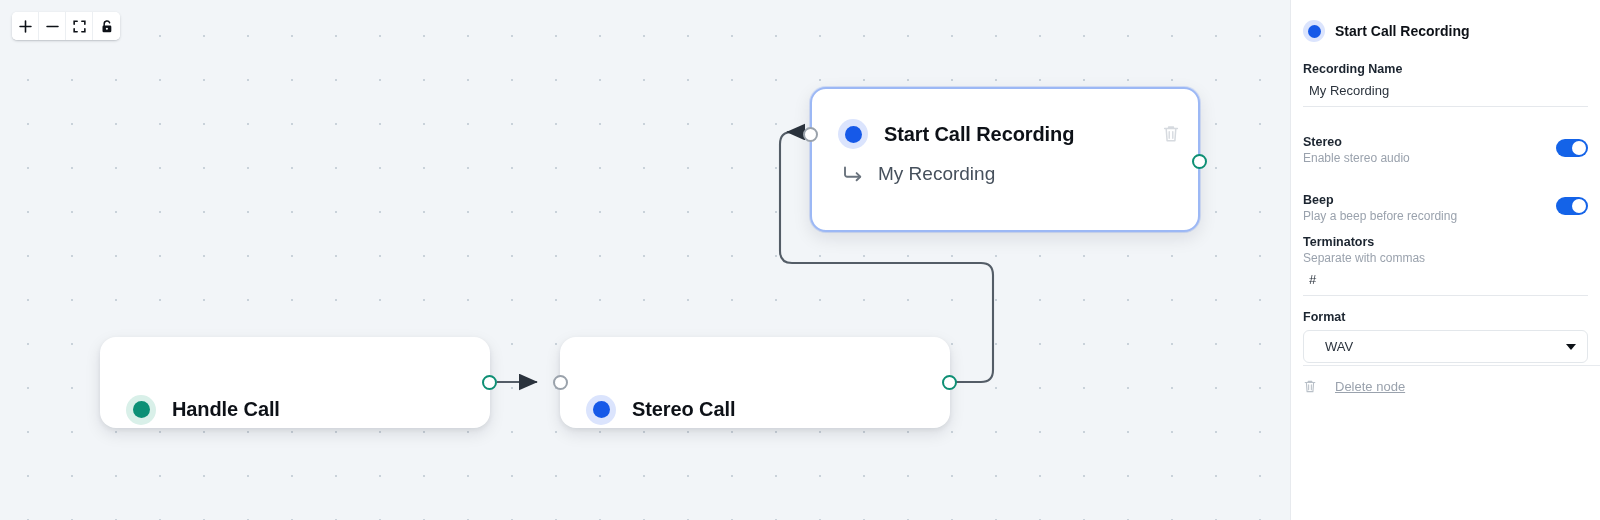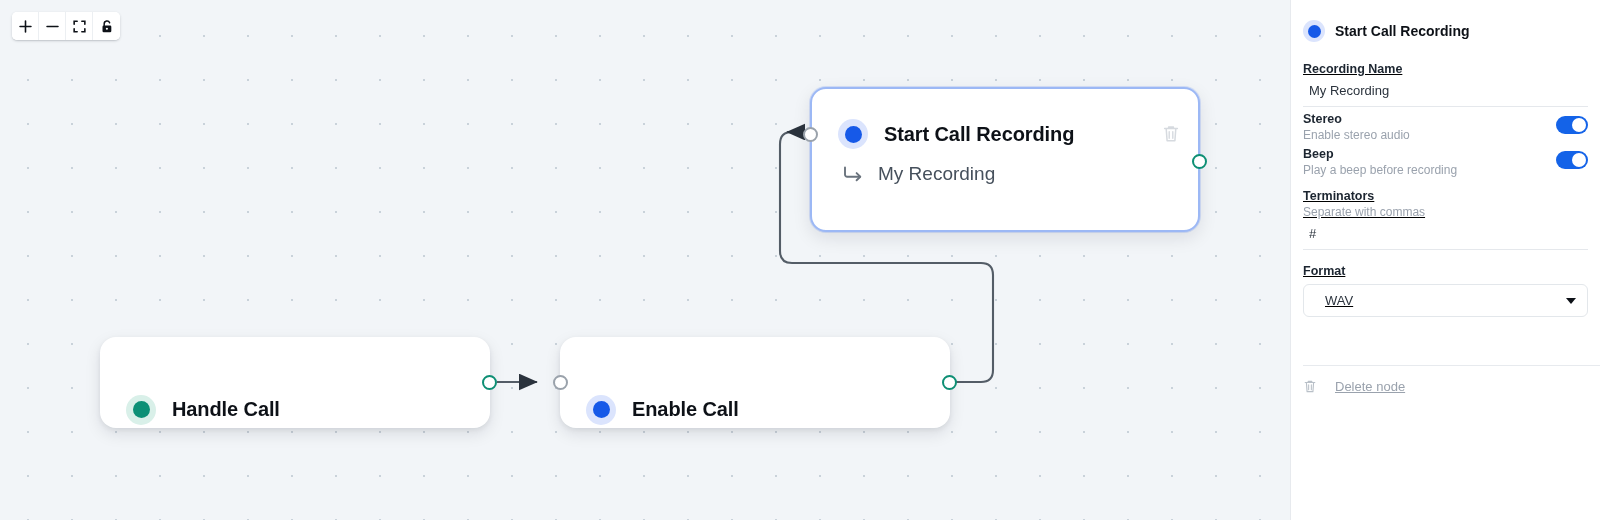--- a/index.html
+++ b/index.html
@@ -110,36 +110,36 @@
     width: 310px; height: 520px;
     background: #ffffff;
     border-left: 1px solid #e7eaee;
   }
   #panel-body { padding: 20px 12px 0 12px; }
   .panel-header { display: flex; align-items: center; margin-bottom: 20px; }
   .panel-header .dot-wrap { width: 22px; height: 22px; }
   .panel-header .dot { width: 13px; height: 13px; }
   .panel-title { font-size: 14px; font-weight: bold; color: #0d1117; margin-left: 10px; }
 
-  .field { margin-bottom: 0; text-decoration: underline; }
+  .field { margin-bottom: 0; }
   .field-label { font-size: 12.5px; color: #1c2530; font-weight: bold; }
   .field-hint { font-size: 12px; color: #9aa2ad; margin-top: 2px; }
   .text-input {
     width: 100%;
     border: none; border-bottom: 1px solid #e5e8ec;
     background: transparent;
     font-family: "Liberation Sans", sans-serif;
     font-size: 13px; color: #2b333d;
     padding: 4px 0 8px 6px;
     outline: none;
     margin-top: 3px;
   }
   .row-toggle {
     display: flex; align-items: flex-start; justify-content: center;
-    margin-top: 5px;
+    margin-top: 28px;
     gap: 32px;
   }
   .row-toggle .texts { flex: 1; }
   .switch {
     width: 32px; height: 18px; border-radius: 9px;
     background: #1463e8; position: relative; flex: none;
     margin-top: 4px; cursor: pointer;
   }
   .switch .knob {
     position: absolute; top: 2px; right: 2px;
@@ -231,21 +231,21 @@
         <span class="node-title">Handle Call</span>
       </div>
       <div class="handle src" style="right:-7px; top:50%; margin-top:-7.5px;"></div>
     </div>
 
     <div class="node" style="left:560px; top:337px; width:390px; height:91px;">
       <div class="node-row">
         <span class="dot-wrap blue">
           <span class="dot"></span>
         </span>
-        <span class="node-title">Enable Call</span>
+        <span class="node-title">Stereo Call</span>
       </div>
       <div class="handle tgt" style="left:-7px; top:50%; margin-top:-7.5px;"></div>
       <div class="handle src" style="right:-7px; top:50%; margin-top:-7.5px;"></div>
     </div>
 
     <div class="node selected tall" style="left:810px; top:87px; width:390px; height:145px;">
       <div class="node-head">
         <span class="dot-wrap blue">
           <span class="dot"></span>
         </span>

